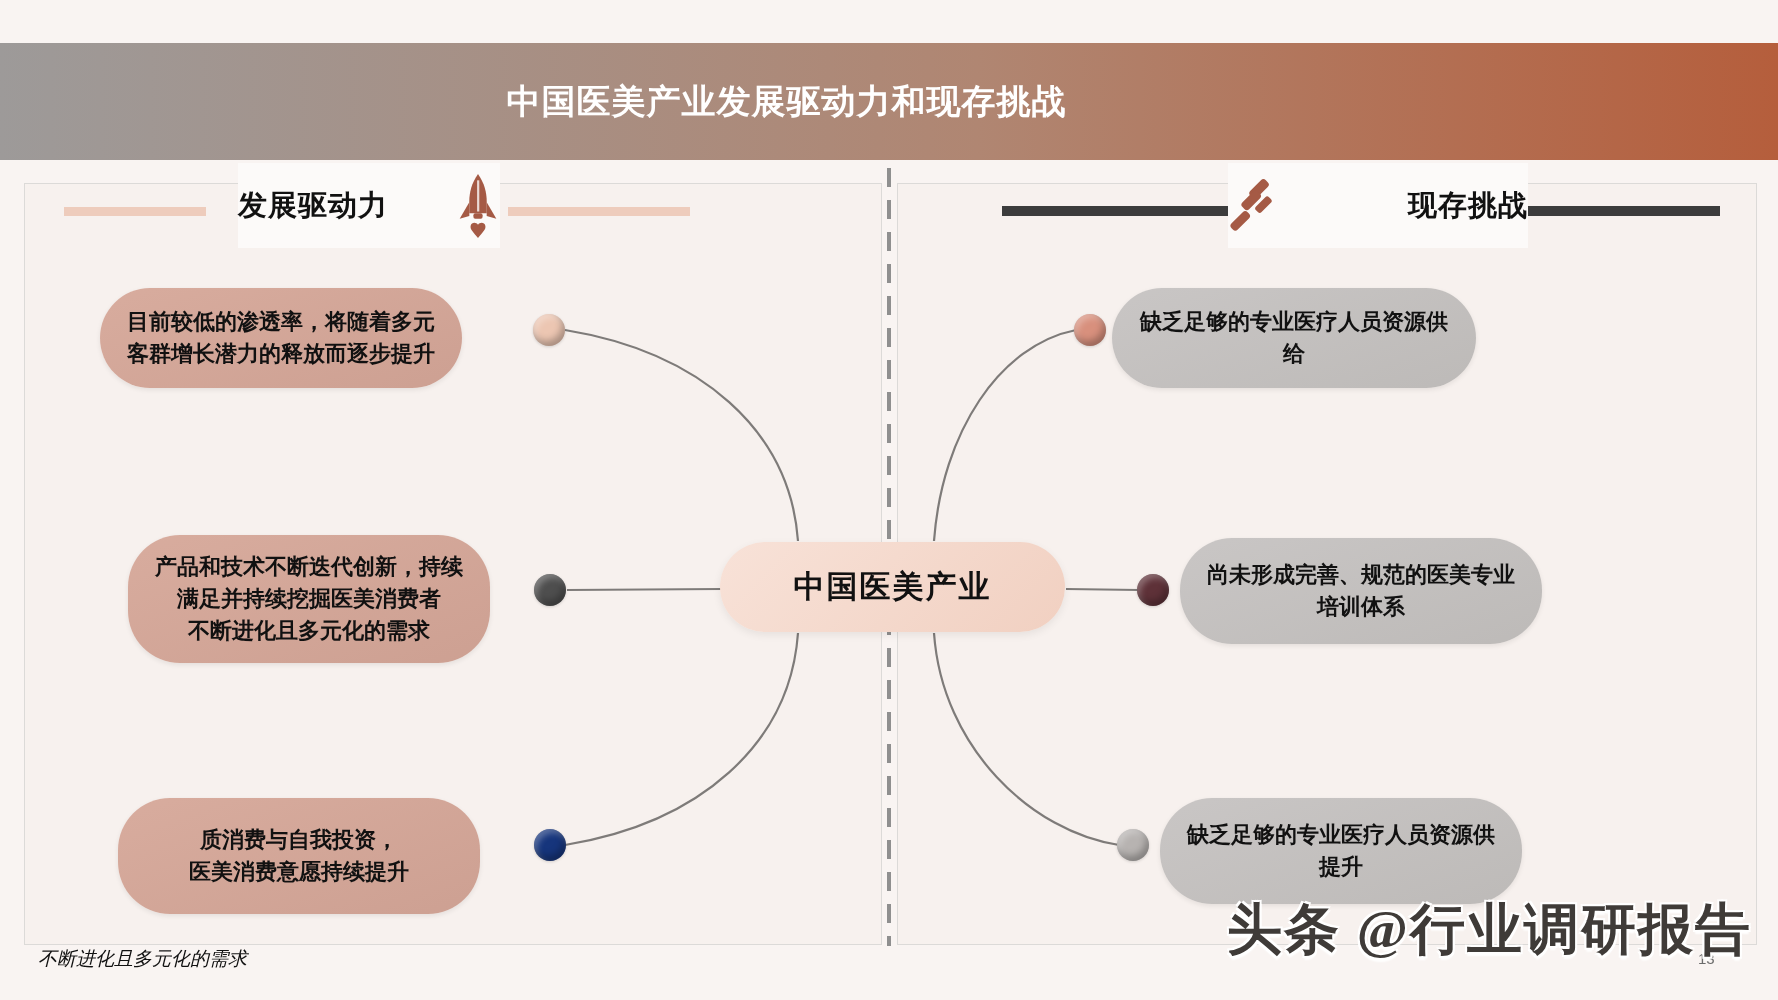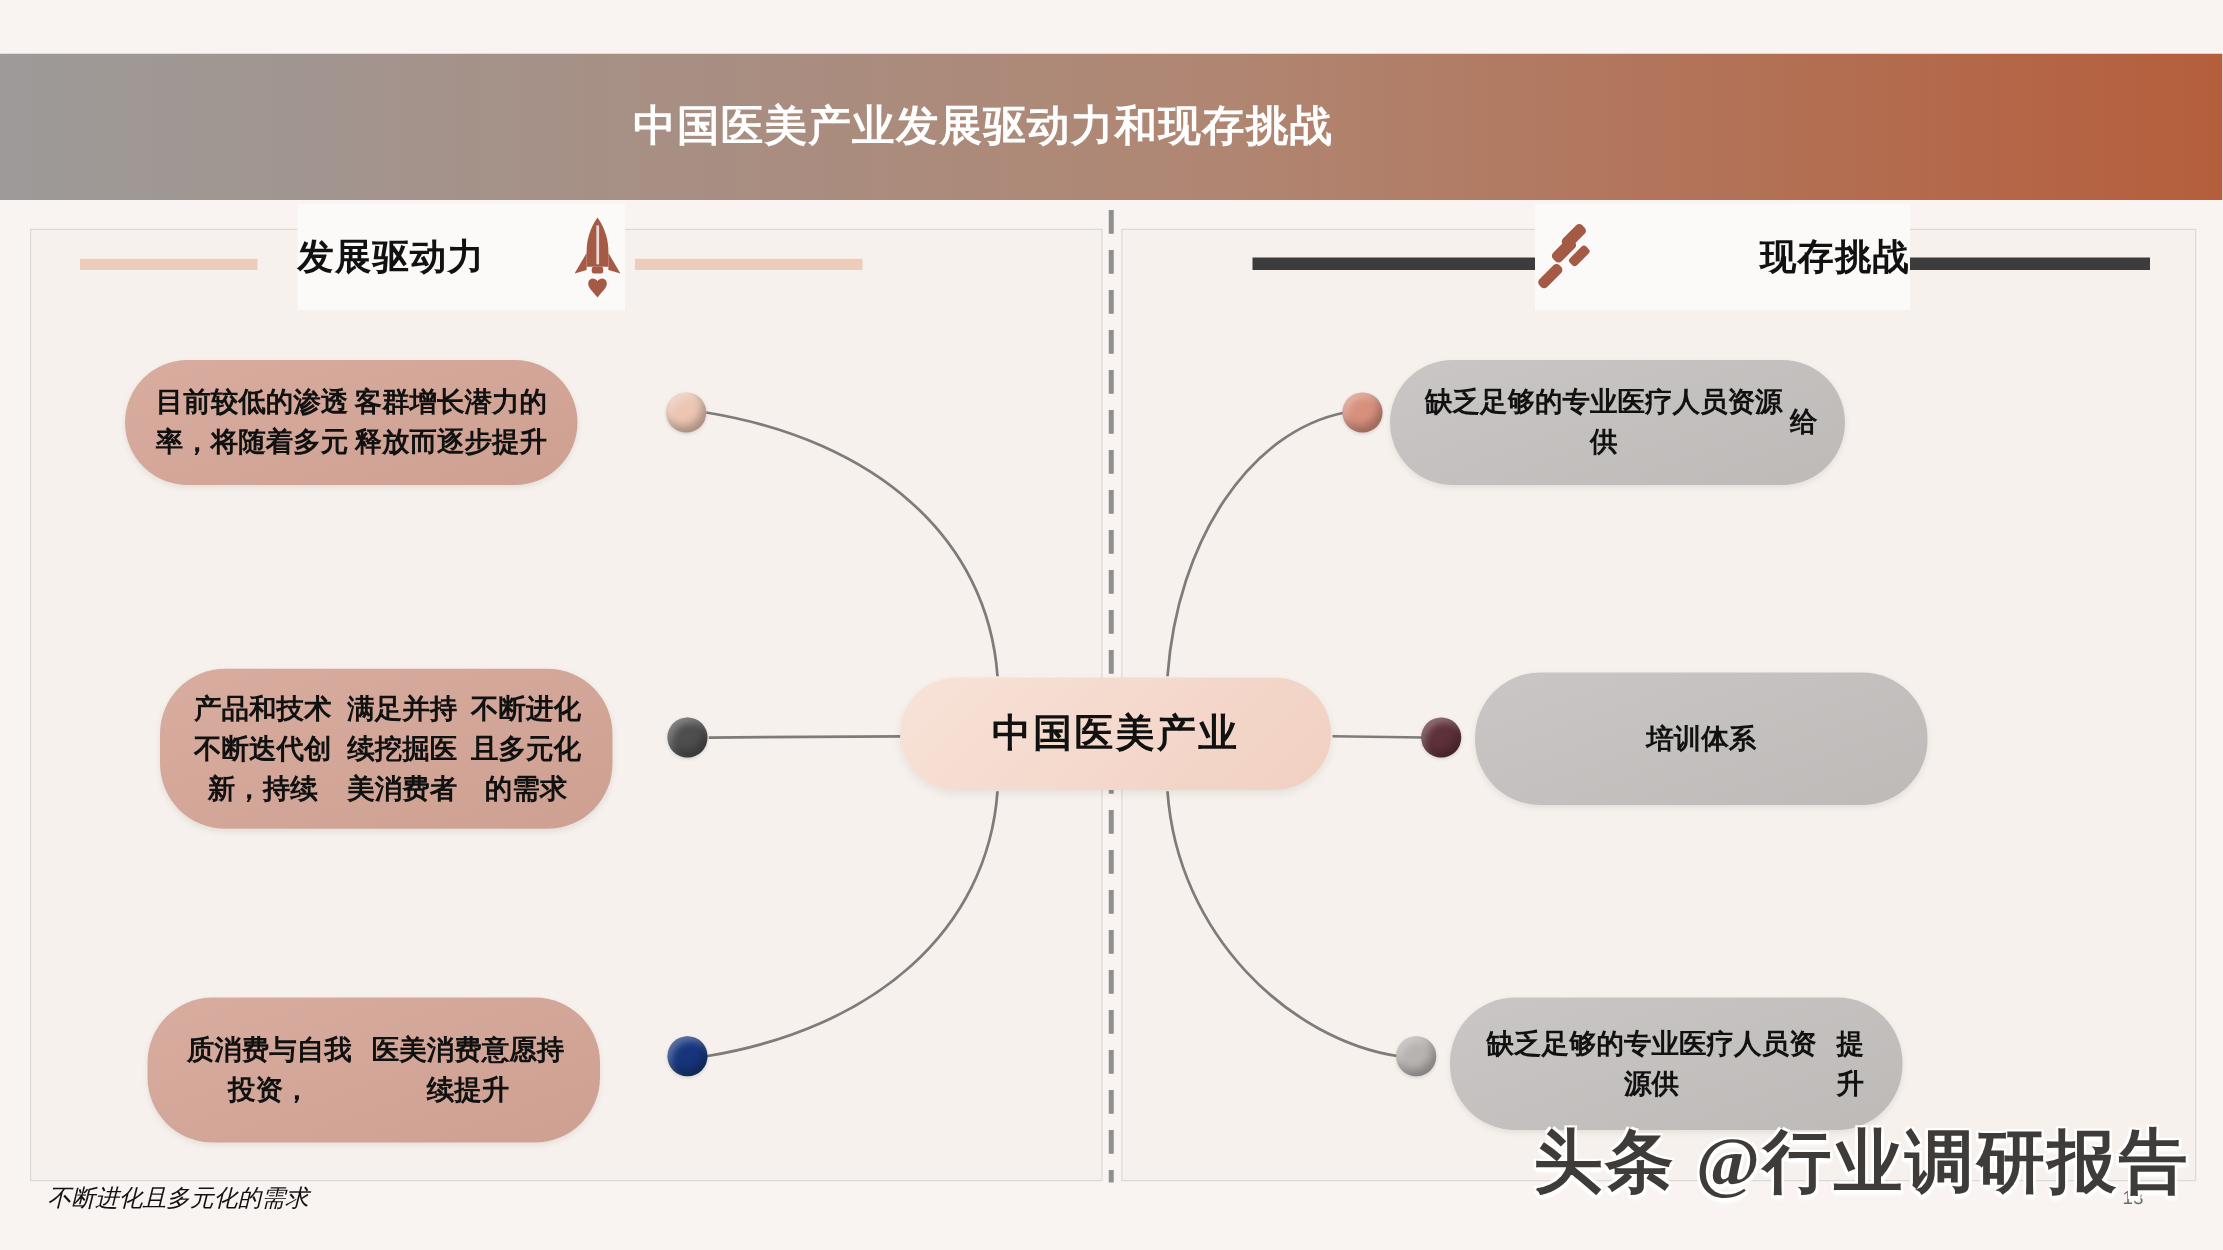--- a/index.html
+++ b/index.html
@@ -37,21 +37,21 @@
   .hbar.pink{background:var(--driver_bar,#eeccbc);height:9px;}
   .hbar.dark{background:var(--challenge_bar,#3c3c3c);height:10px;}
   .hlabel{
     position:absolute;z-index:4;top:163px;height:85px;
     background:#fcfaf9;display:flex;align-items:center;justify-content:space-between;gap:14px;
   }
   .hlabel .htitle{font-size:29px;font-weight:700;color:var(--text,#111);letter-spacing:1px;}
   
   .bubble{
     position:absolute;z-index:3;border-radius:52px;
-    display:flex;justify-content:center;align-items:center;
+    display:flex;flex-direction:column;justify-content:center;align-items:center;
     padding:16px 22px;box-sizing:border-box;text-align:center;
     font-weight:700;font-size:22px;line-height:1.45;color:var(--text,#111);
   }
   .bubble.driver{background:linear-gradient(160deg,#d8ac9e,var(--bubble_left,#cda092));box-shadow:0 2px 5px rgba(0,0,0,.08);}
   .bubble.challenge{background:linear-gradient(160deg,#c9c6c5,var(--bubble_right,#bdbab8));box-shadow:0 2px 5px rgba(0,0,0,.08);}
   
   .center-pill{
     position:absolute;z-index:5;left:720px;top:542px;width:345px;height:90px;
     border-radius:46px;display:flex;align-items:center;justify-content:center;
     background:linear-gradient(135deg,var(--center_pill_a,#f8e2d8),var(--center_pill_b,#f1d0c1));
@@ -148,20 +148,21 @@
   <div class="bubble driver" style="left:118px;top:798px;width:362px;min-height:116px;">
     <div>质消费与自我投资，</div>
     <div>医美消费意愿持续提升</div>
   </div>
 
   <div class="bubble challenge" style="left:1112px;top:288px;width:364px;min-height:100px;">
     <div>缺乏足够的专业医疗人员资源供</div>
     <div>给</div>
   </div>
   <div class="bubble challenge" style="left:1180px;top:538px;width:362px;min-height:106px;">
+    <div>尚未形成完善、规范的医美专业</div>
     <div>培训体系</div>
   </div>
   <div class="bubble challenge" style="left:1160px;top:798px;width:362px;min-height:106px;">
     <div>缺乏足够的专业医疗人员资源供</div>
     <div>提升</div>
   </div>
 
   <div class="dot" style="left: 533px; top: 314px; background: rgb(236, 198, 178);"></div>
   <div class="dot" style="left: 534px; top: 574px; background: rgb(78, 78, 78);"></div>
   <div class="dot" style="left: 534px; top: 829px; background: rgb(22, 53, 124);"></div>

